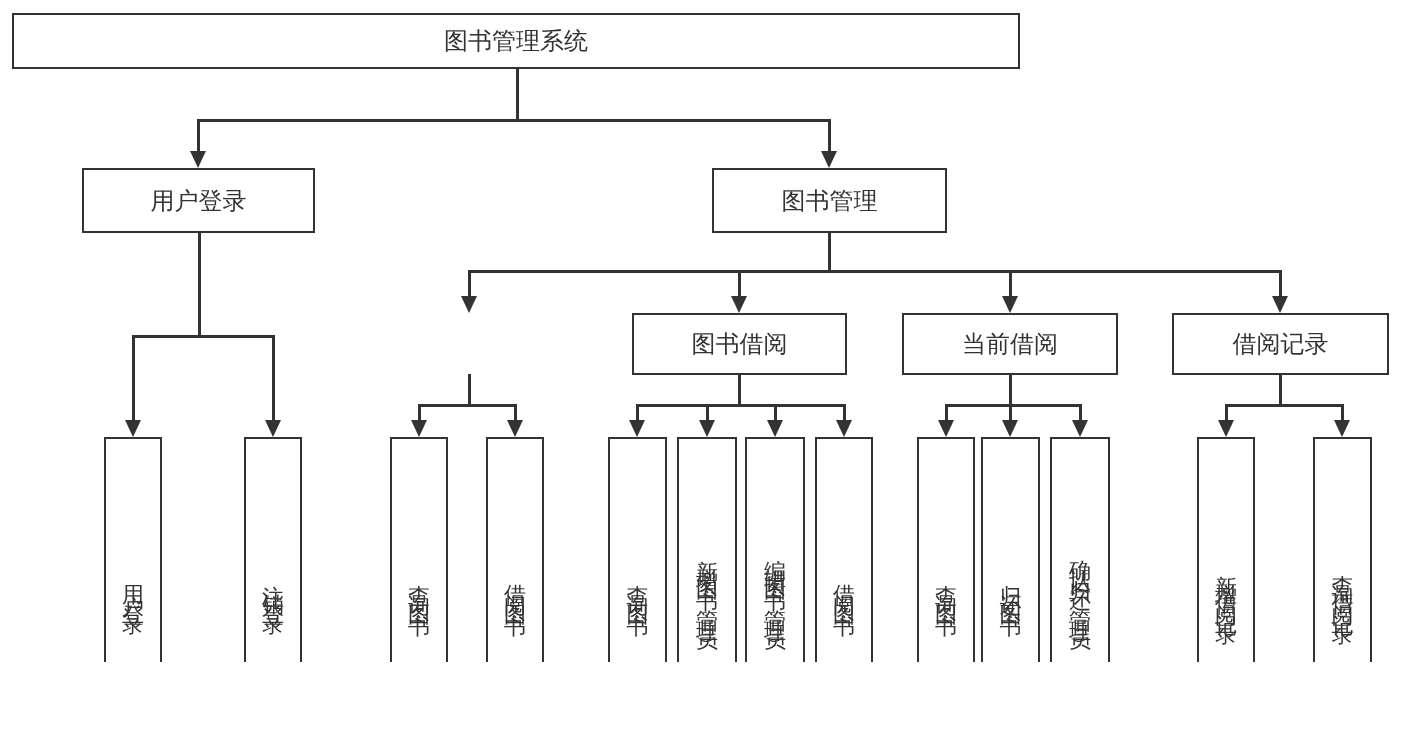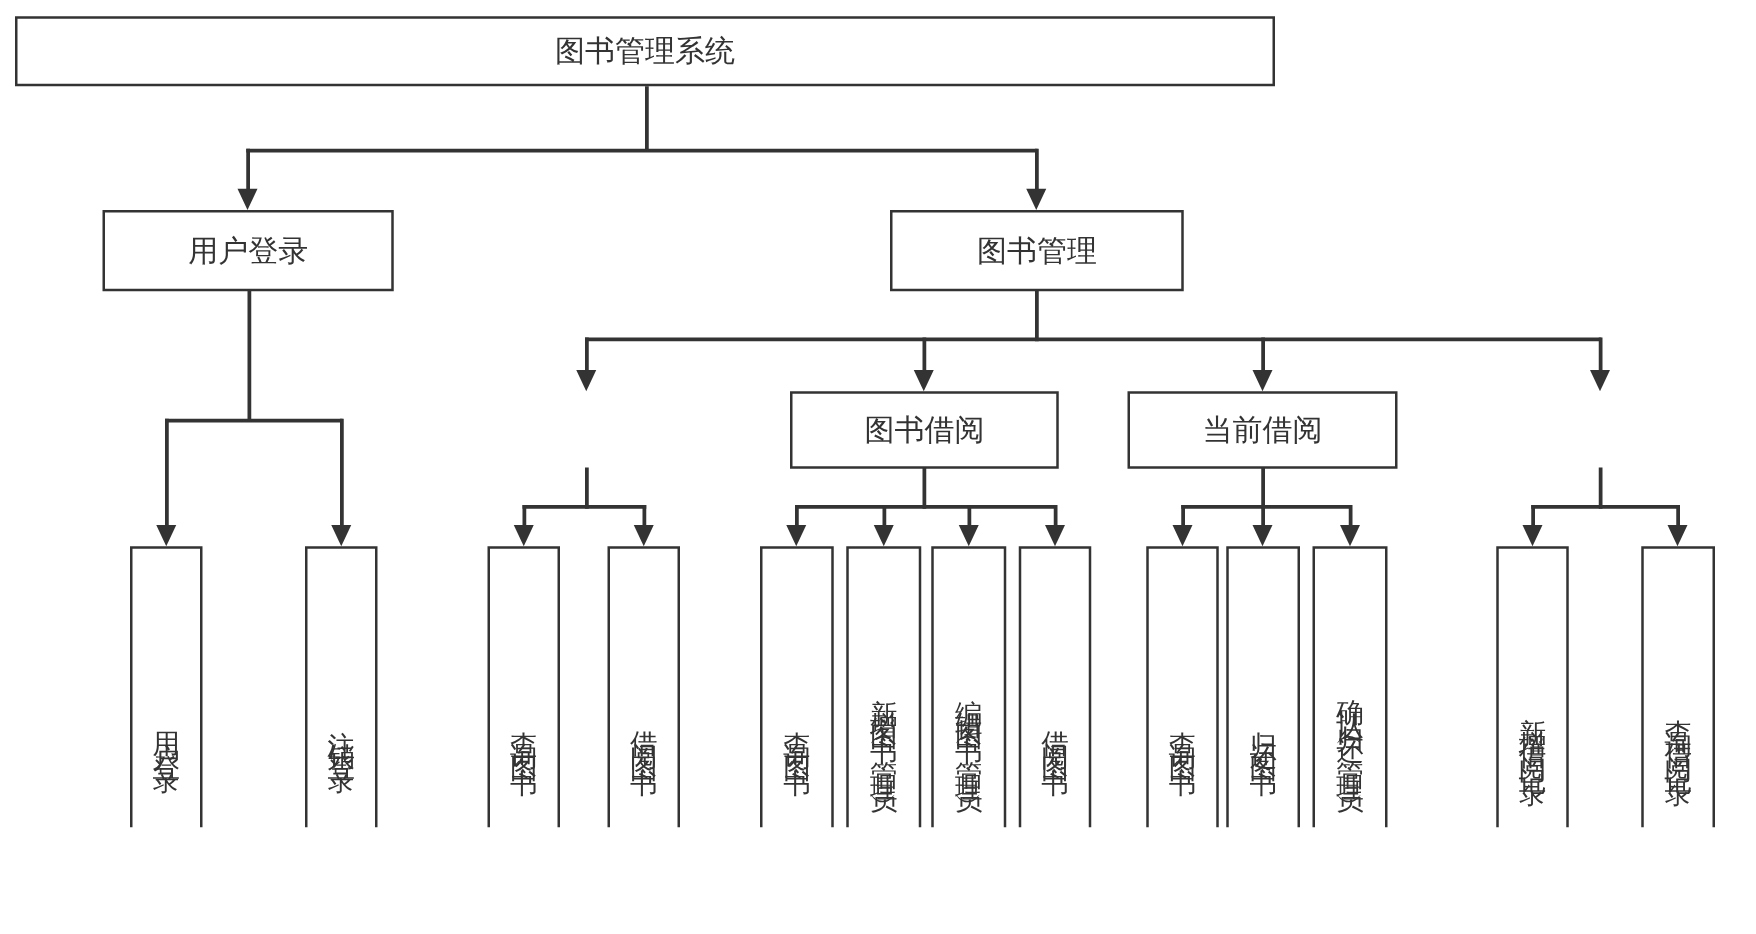--- a/index.html
+++ b/index.html
@@ -34,20 +34,21 @@
 
 <div class="stage">
 
   <div class="box" style="left:12px;top:13px;width:1008px;height:56px">图书管理系统</div>
 
   <div class="box" style="left:82px;top:168px;width:233px;height:65px">用户登录</div>
   <div class="box" style="left:712px;top:168px;width:235px;height:65px">图书管理</div>
 
   <div class="box" style="left:902px;top:313px;width:216px;height:62px">当前借阅</div>
   <div class="box" style="left:632px;top:313px;width:215px;height:62px">图书借阅</div>
+  <div class="box" style="left:1172px;top:313px;width:217px;height:62px">借阅记录</div>
 
   <div class="box leaf" style="left:104px;width:58px">
     <span class="vtext">用户登录</span>
   </div>
   <div class="box leaf" style="left:244px;width:58px">
     <span class="vtext">注销登录</span>
   </div>
 
   <div class="box leaf" style="left:390px;width:58px">
     <span class="vtext">查询图书</span>

